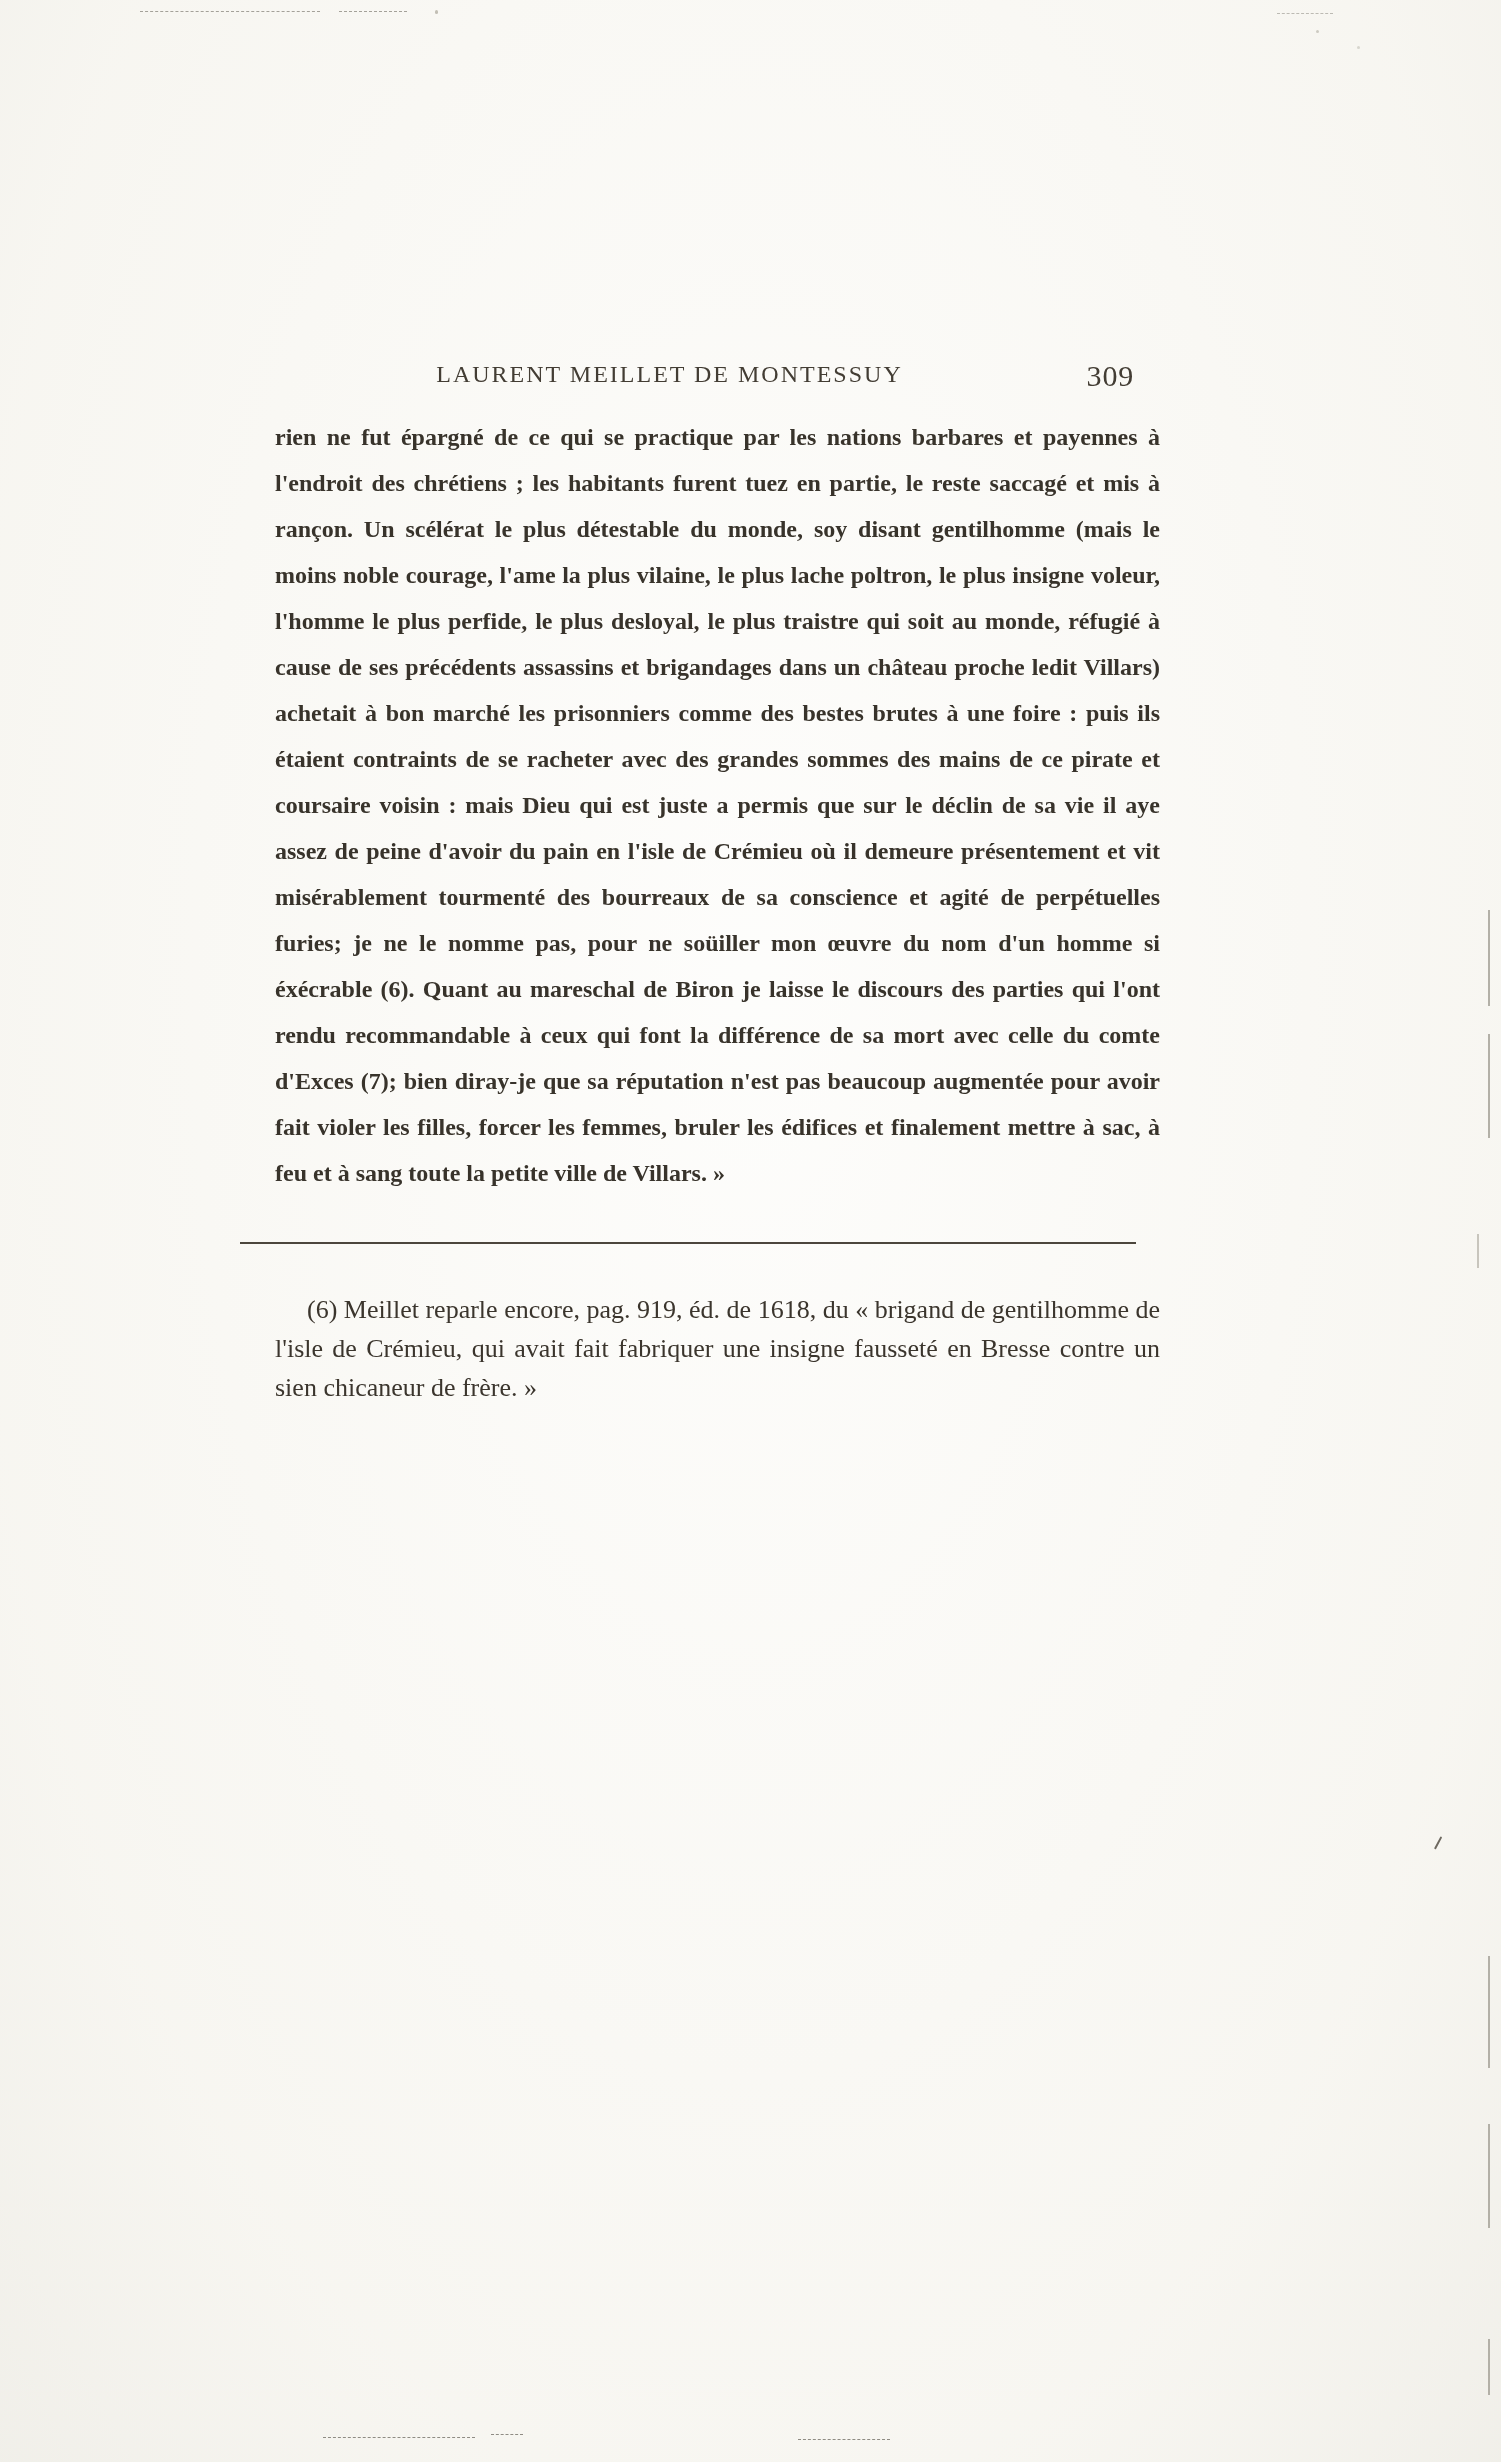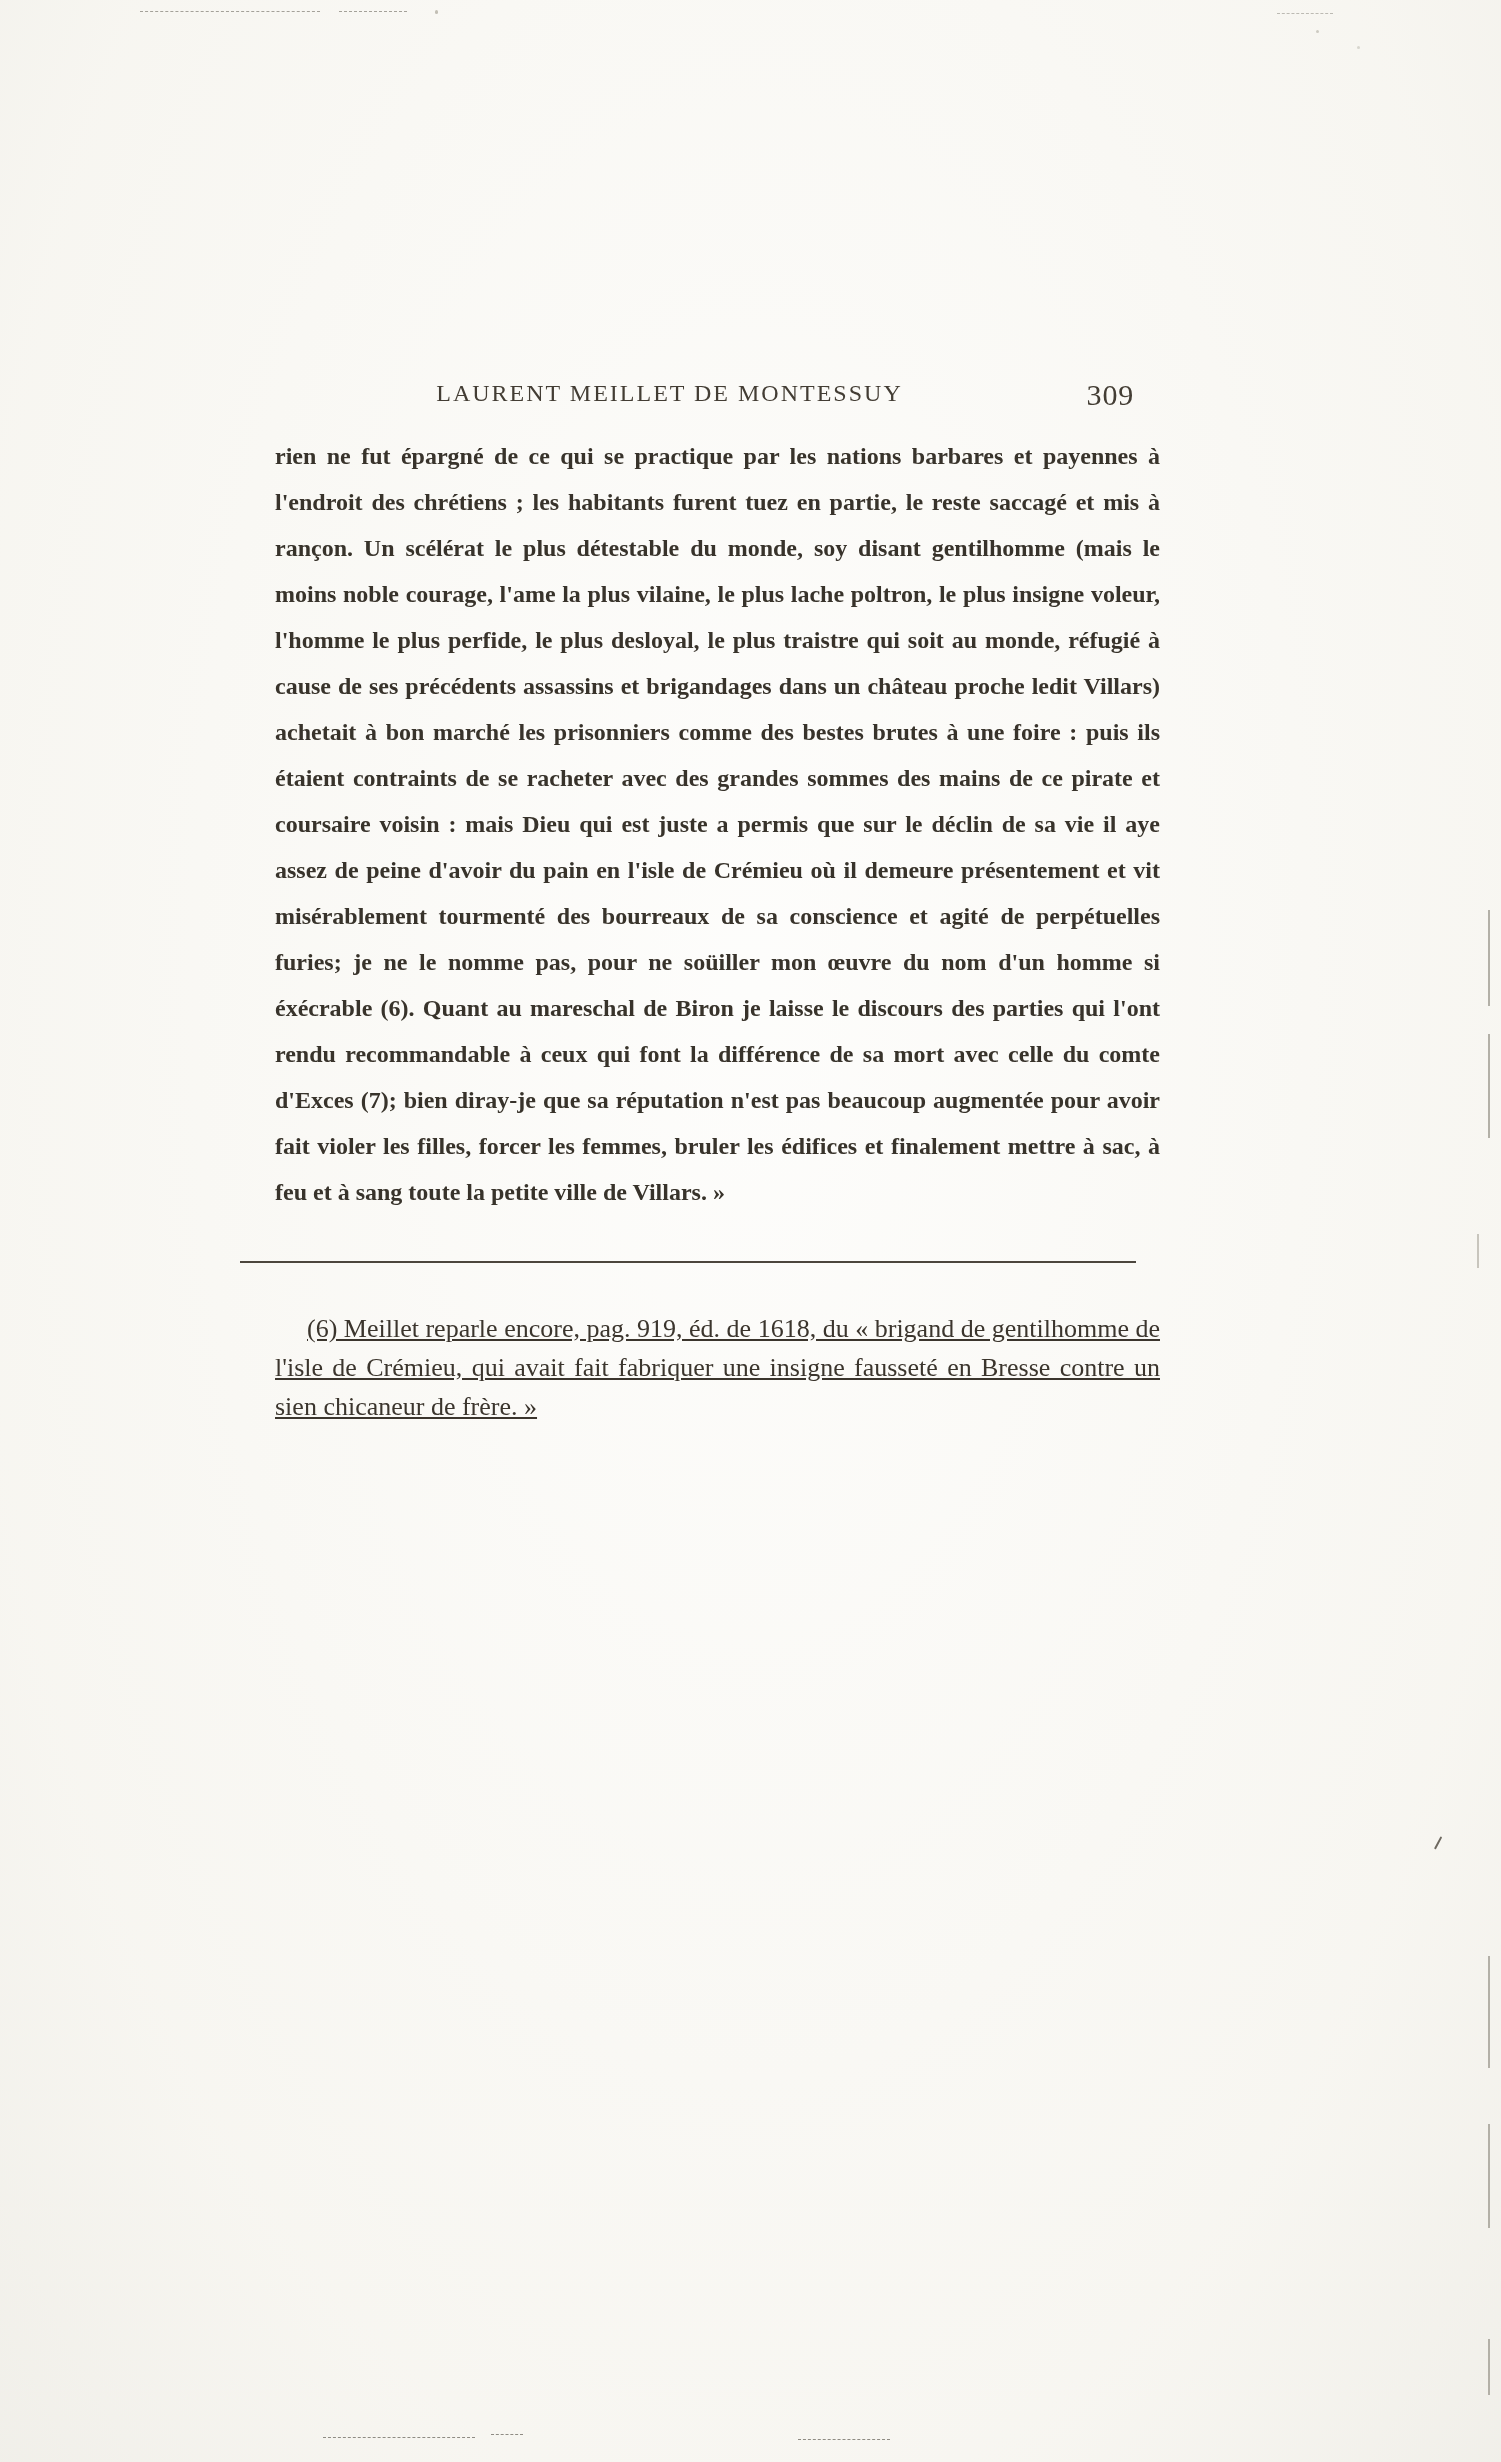--- a/index.html
+++ b/index.html
@@ -28,21 +28,20 @@
     top: 361px;
     width: 885px;
   }
   .page-header {
     position: relative;
     text-align: center;
     font-size: 24px;
     letter-spacing: 2px;
     color: #433d34;
     padding-right: 96px; 
-    margin-top: 19px;
   }
   .page-number {
     position: absolute;
     right: 26px;
     top: -2.4px;
     font-size: 30px;
     letter-spacing: 0.8px;
   }
   .body-text {
     margin-top: 26px;
@@ -57,21 +56,20 @@
     border-top: 2.4px solid #4c463d;
     width: 896px;
     margin: 46px 0 0 -35px;
   }
   .footnotes {
     margin-top: 46px;
     font-size: 26px;
     line-height: 39px;
     text-align: justify;
     color: #3b352d;
-    text-decoration: underline;
   }
   .footnotes p {
     margin: 0;
     text-indent: 32px;
   }
   
   .artifact { position: absolute; pointer-events: none; }
   .dash-line { border-top: 1.6px dashed #a4a199; }
   .solid-tick { background: #b3b0a7; }
   .dot { width: 3.2px; height: 3.2px; border-radius: 50%; background: #c2bfb5; }

